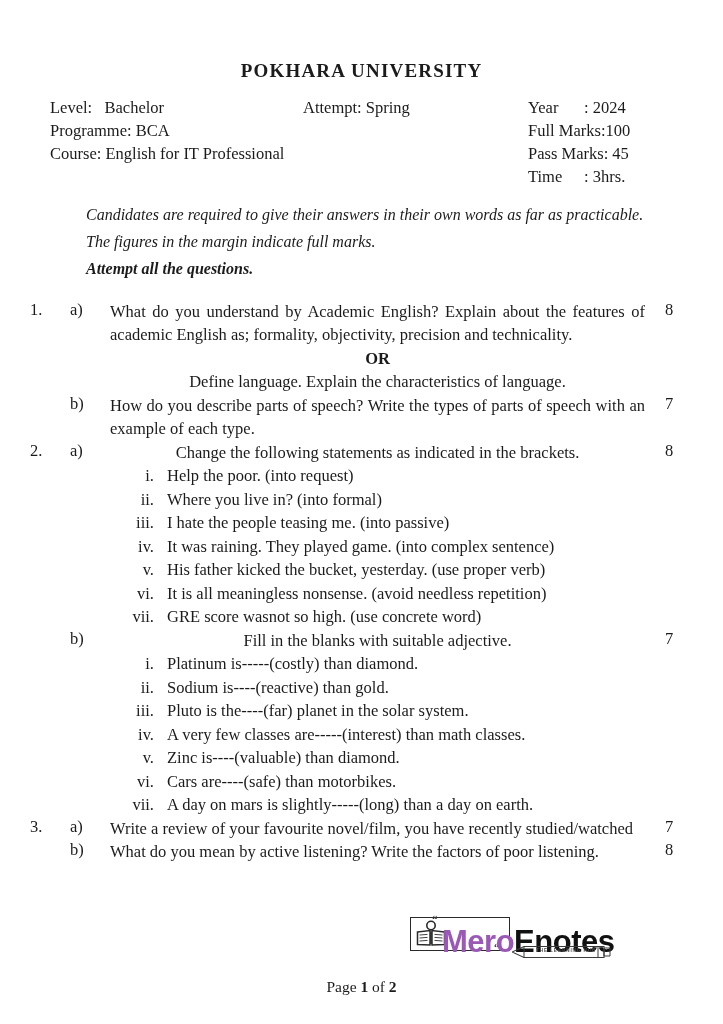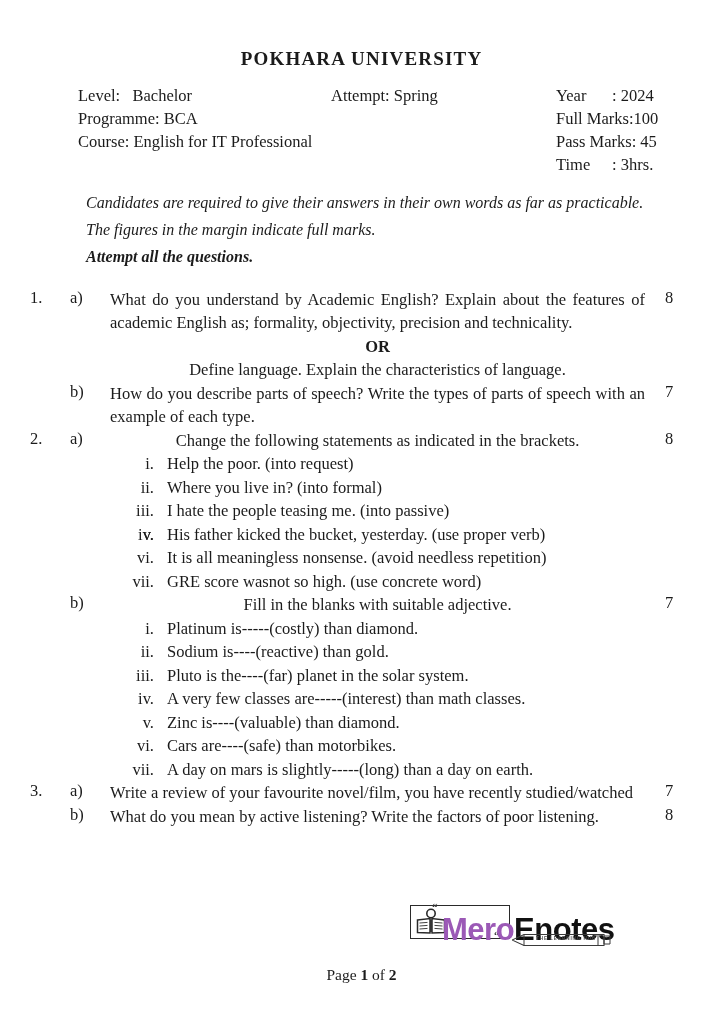--- a/index.html
+++ b/index.html
@@ -24,30 +24,30 @@
     box-sizing: border-box;
     padding: 0;
   }
 
   
   .uni-title {
     text-align: center;
     font-size: 19px;
     font-weight: bold;
     letter-spacing: 1.2px;
-    margin: 0;
+    margin: 12px;
     padding-top: 48px;
     line-height: 1.15;
   }
 
   
   .meta {
     position: relative;
     margin-top: 14px;
-    padding-left: 78px;
+    padding-left: 50px;
     padding-right: 18px;
     font-size: 16.5px;
     line-height: 23px;
   }
   .meta-row {
     position: relative;
     height: 23px;
     white-space: nowrap;
   }
   .meta-left {
@@ -331,20 +331,21 @@
       <div class="subitem">
         <span class="rn">ii.</span>
         <span>Where you live in? (into formal)</span>
       </div>
       <div class="subitem">
         <span class="rn">iii.</span>
         <span>I hate the people teasing me. (into passive)</span>
       </div>
       <div class="subitem">
         <span class="rn">iv.</span>
+        <span>It was raining. They played game. (into complex sentence)</span>
       </div>
       <div class="subitem">
         <span class="rn">v.</span>
         <span>His father kicked the bucket, yesterday. (use proper verb)</span>
       </div>
       <div class="subitem">
         <span class="rn">vi.</span>
         <span>It is all meaningless nonsense. (avoid needless repetition)</span>
       </div>
       <div class="subitem">

